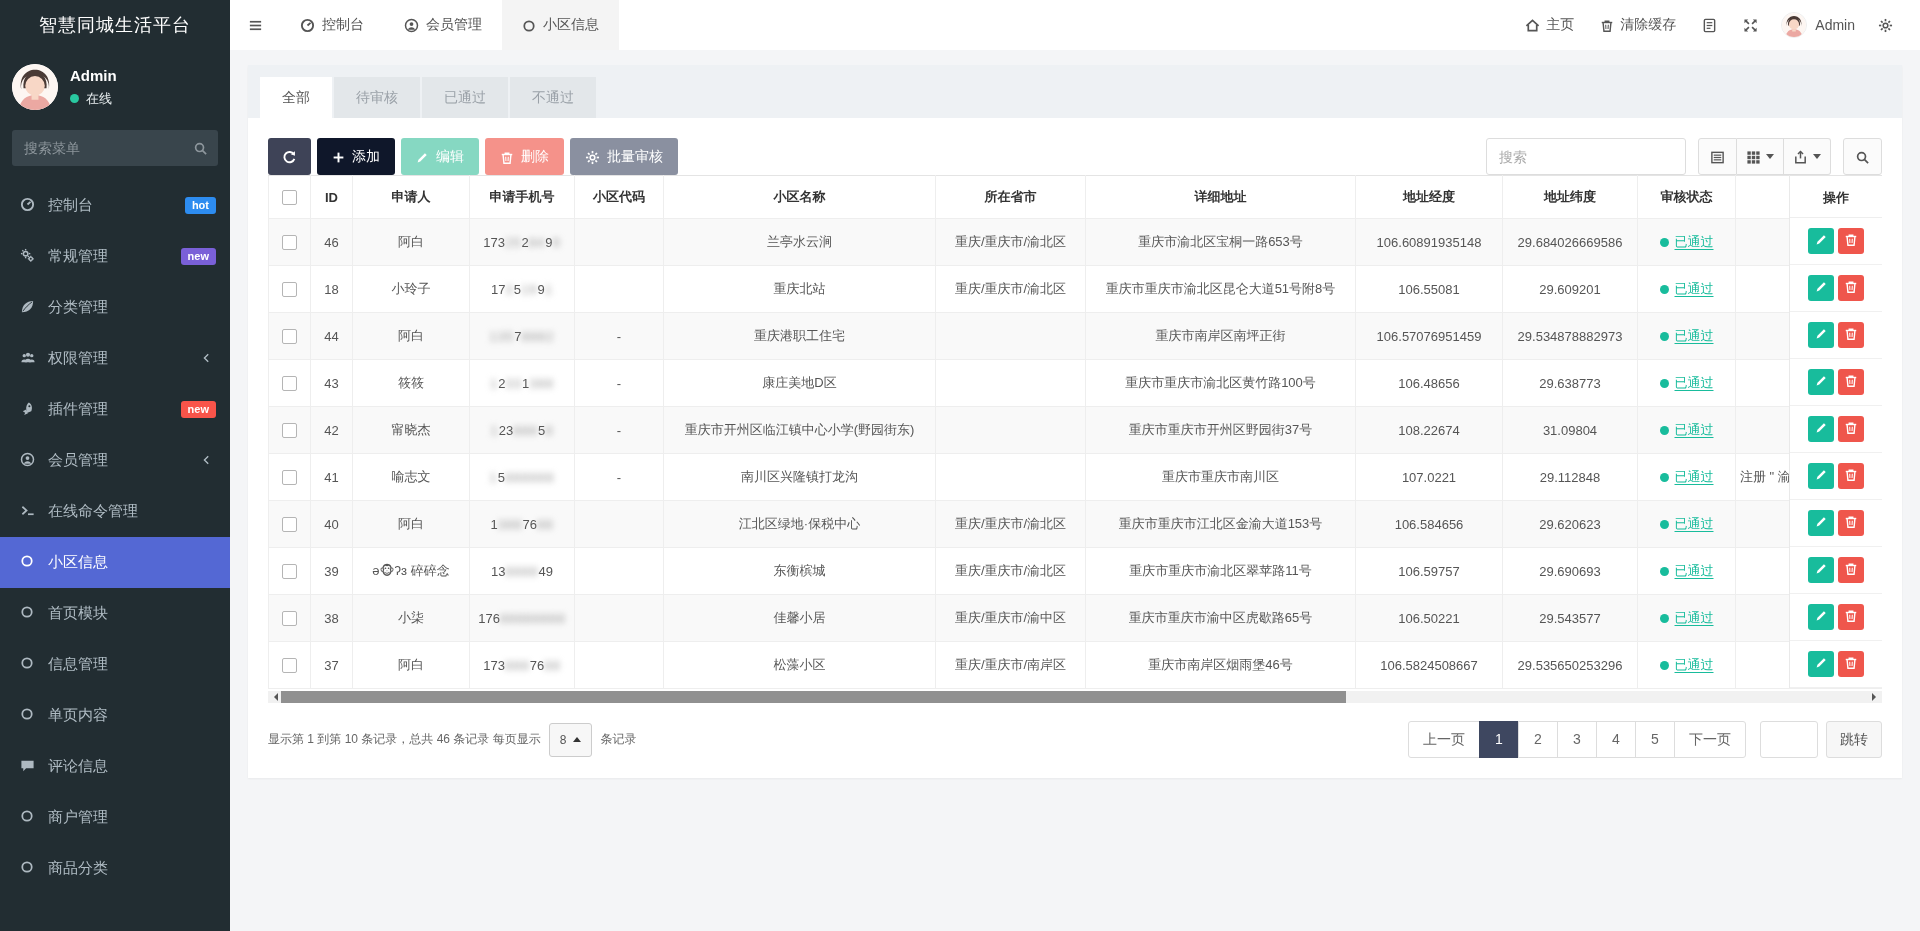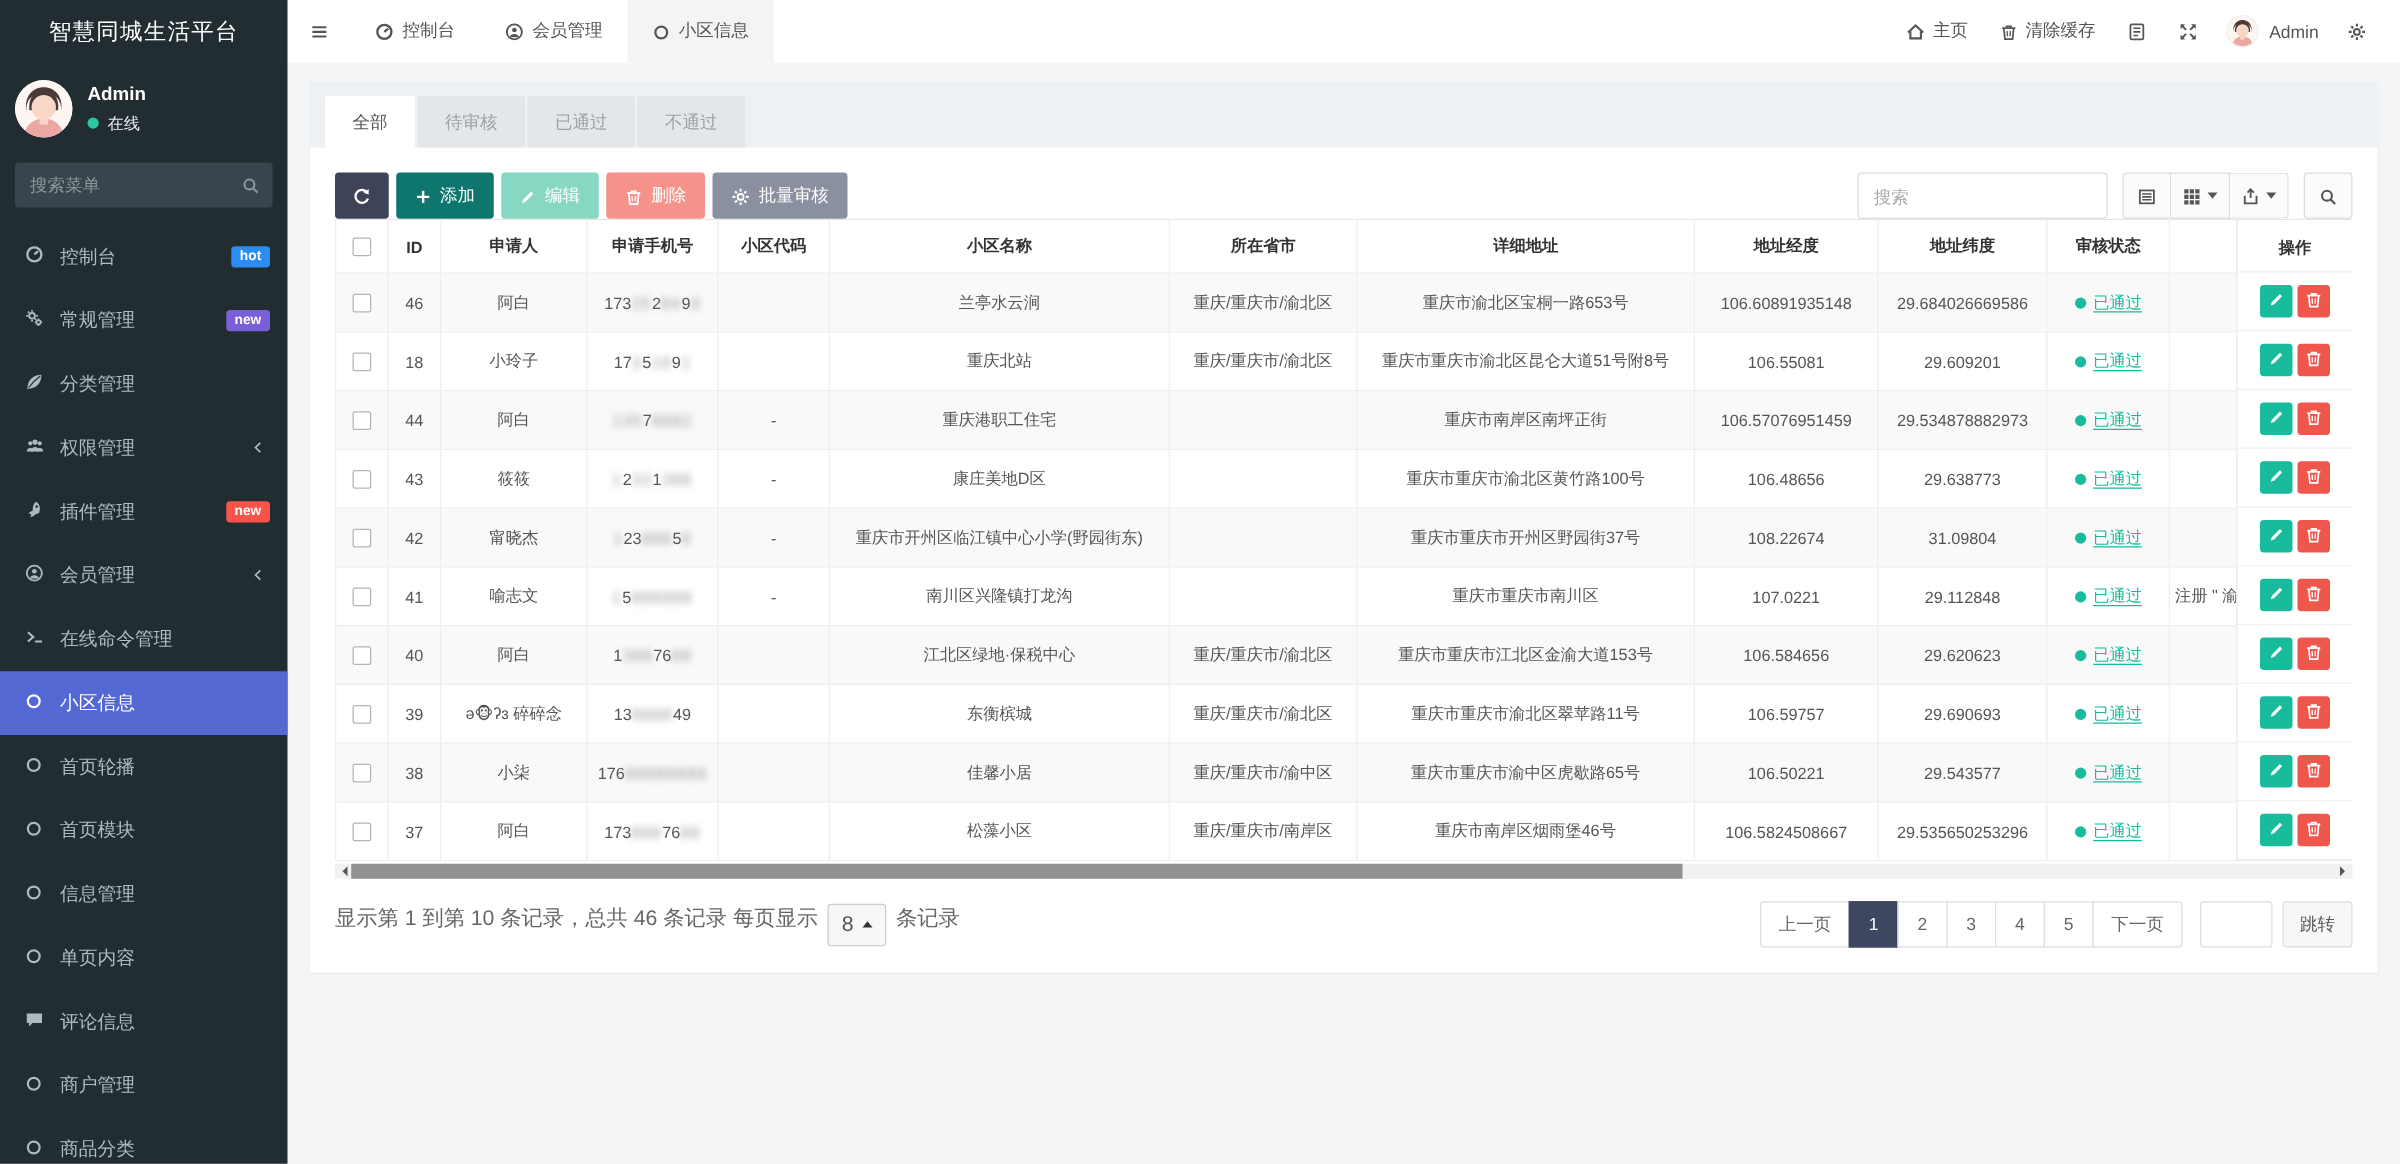--- a/index.html
+++ b/index.html
@@ -50,21 +50,21 @@
   .tab { height:41px; line-height:41px; padding:0 22px; font-size:14px; background:#e3e7ea; color:#9aa1a8; margin-right:2px; cursor:pointer; }
   .tab.active { background:#fff; color:#555; }
   .panel-body { padding:20px; }
 
   
   .toolbar { display:flex; align-items:center; }
   .btn { display:inline-flex; align-items:center; height:37px; border:0; border-radius:3px; color:#fff; font-size:14px; padding:0 15px; margin-right:6px; cursor:pointer; font-family:inherit; }
   .btn .icon { margin-right:7px; }
   .btn-refresh { background:#3e4357; padding:0 14px; }
   .btn-refresh .icon { margin:0; }
-  .btn-add { background:#0f766e; }
+  .btn-add { background:#0f172a; }
   .btn-edit { background:#86d8c2; }
   .btn-del { background:#f5928a; }
   .btn-batch { background:#8a90a0; }
   .toolbar-right { margin-left:auto; display:flex; align-items:center; }
   .search-input { width:200px; height:37px; border:1px solid #ddd; border-radius:3px; padding:0 12px; font-size:14px; color:#555; outline:none; font-family:inherit; }
   .search-input::placeholder { color:#aaa; }
   .btn-group { display:flex; margin-left:12px; }
   .tool-btn { height:37px; min-width:39px; background:#fbfbfb; border:1px solid #ddd; border-left-width:0; display:inline-flex; align-items:center; justify-content:center; color:#555; cursor:pointer; padding:0 9px; }
   .btn-group .tool-btn:first-child { border-left-width:1px; border-radius:3px 0 0 3px; }
   .btn-group .tool-btn:last-child { border-radius:0 3px 3px 0; }
@@ -93,21 +93,21 @@
 
   
   .hscroll { position:relative; height:12px; background:#f1f1f1; margin-top:2px; }
   .hs-arrow { position:absolute; top:2px; width:0; height:0; border:4px solid transparent; }
   .hs-left { left:2px; border-right-color:#555; }
   .hs-right { right:2px; border-left-color:#555; }
   .hs-thumb { position:absolute; left:13px; top:0; height:12px; width:66%; background:#909090; cursor:pointer; }
 
   
   .pagi { display:flex; align-items:center; margin-top:18px; }
-  .pagi-info { font-size:17px; color:#666; display:flex; }
+  .pagi-info { font-size:12px; color:#666; display:flex; align-items:center; }
   .page-size { display:inline-flex; align-items:center; border:1px solid #ccc; border-radius:3px; background:#f7f7f7; height:34px; padding:0 10px; margin:0 8px; color:#555; cursor:pointer; }
   .caret-up { width:0; height:0; border:4px solid transparent; border-bottom:5px solid #333; margin-left:7px; margin-top:-4px; }
   .caret-down { width:0; height:0; border:4px solid transparent; border-top:5px solid #555; margin-top:4px; }
   .pagi-right { margin-left:auto; display:flex; align-items:center;justify-content:center; }
   .pager { display:flex; }
   .pg { min-width:40px; height:37px; line-height:35px; text-align:center; border:1px solid #ddd; margin-left:-1px; background:#fff; color:#666; font-size:14px; cursor:pointer; padding:0 6px; }
   .pg:first-child { margin-left:0; border-radius:3px 0 0 3px; padding:0 14px; }
   .pg:last-child { border-radius:0 3px 3px 0; padding:0 14px; }
   .pg.active { background:#3e4760; border-color:#3e4760; color:#fff; }
   .jump-input { width:58px; height:37px; border:1px solid #ddd; border-radius:3px; margin-left:14px; outline:none; padding:0 8px; font-size:14px; }
@@ -219,26 +219,20 @@
               <path d="M2,4 L6.5,8 L2,12" fill="none" stroke="currentColor" stroke-width="1.8"></path>
               <line x1="8" y1="12" x2="14" y2="12" stroke="currentColor" stroke-width="1.8"></line>
             </svg></span></span>
         <span class="si-label">在线命令管理</span>
       </div>
       <div class="side-item active">
         <span class="si-icon"><span><svg width="14" height="14" viewBox="0 0 16 16">
               <circle cx="8" cy="8" r="5.4" fill="none" stroke="currentColor" stroke-width="2"></circle>
             </svg></span></span>
         <span class="si-label">小区信息</span>
-      </div>
-      <div class="side-item">
-        <span class="si-icon"><span><svg width="14" height="14" viewBox="0 0 16 16">
-              <circle cx="8" cy="8" r="5.4" fill="none" stroke="currentColor" stroke-width="2"></circle>
-            </svg></span></span>
-        <span class="si-label">首页轮播</span>
       </div>
       <div class="side-item">
         <span class="si-icon"><span><svg width="14" height="14" viewBox="0 0 16 16">
               <circle cx="8" cy="8" r="5.4" fill="none" stroke="currentColor" stroke-width="2"></circle>
             </svg></span></span>
         <span class="si-label">首页模块</span>
       </div>
       <div class="side-item">
         <span class="si-icon"><span><svg width="14" height="14" viewBox="0 0 16 16">
               <circle cx="8" cy="8" r="5.4" fill="none" stroke="currentColor" stroke-width="2"></circle>

